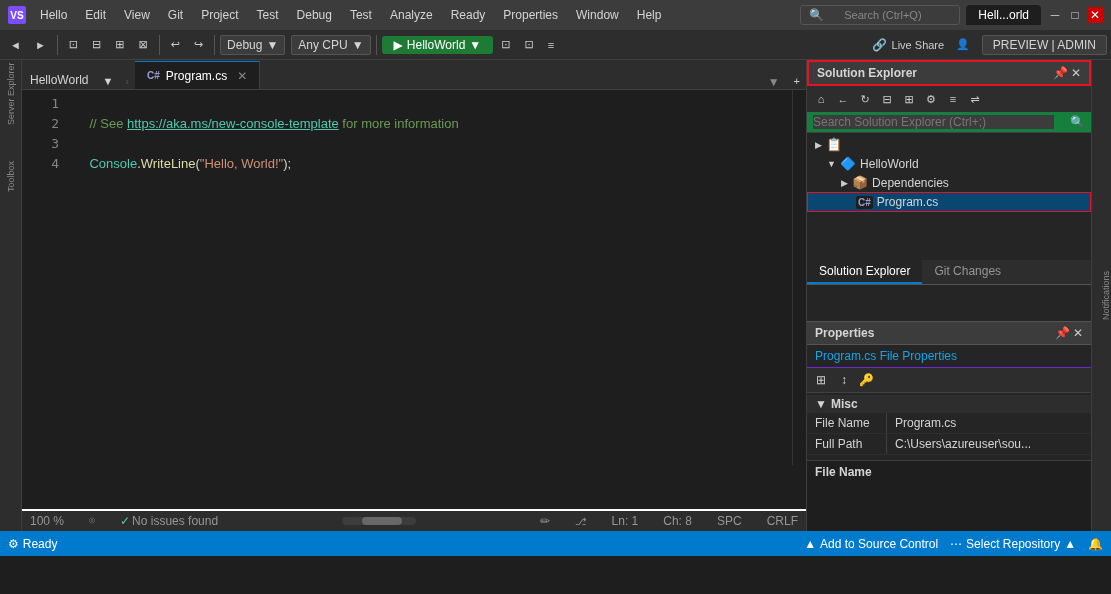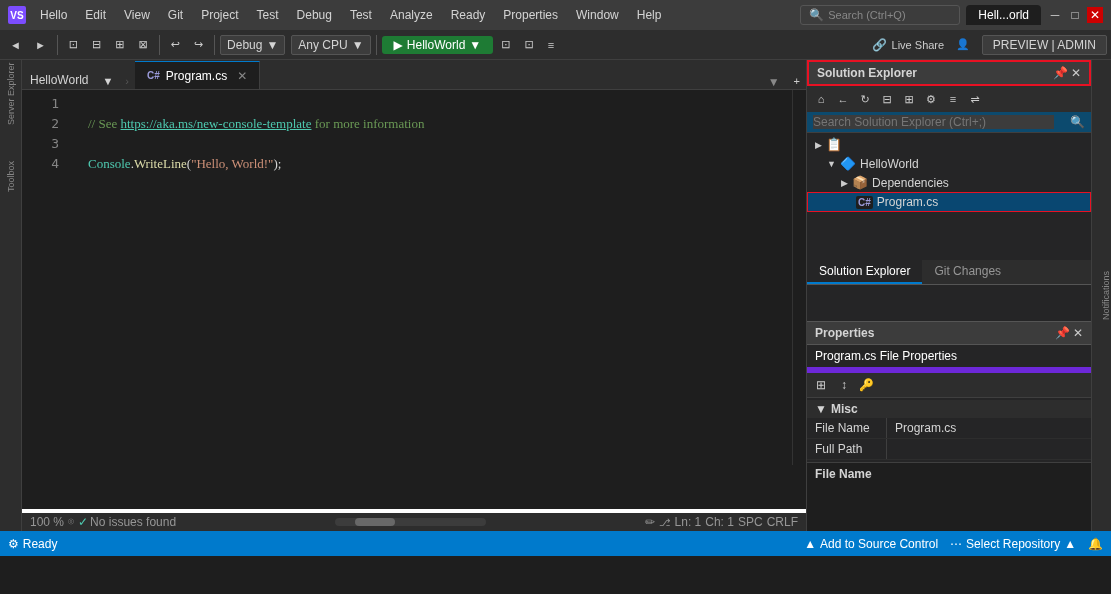--- a/index.html
+++ b/index.html
@@ -177,21 +177,21 @@
       font-family: 'Consolas', monospace;
       font-size: 13px;
       padding: 4px 8px 4px 4px;
       text-align: right;
       line-height: 20px;
       border-right: none;
       user-select: none;
     }
     #code-content {
       flex: 1;
-      font-family: Liberation Serif, serif;
+      font-family: Liberation Sans, sans-serif;
       font-size: 13px;
       line-height: 20px;
       padding: 4px 8px;
       color: #d4d4d4;
       white-space: pre;
     }
     .code-comment { color: #6a9955; }
     .code-link { color: #4ec9b0; text-decoration: underline; }
     .code-class { color: #4ec9b0; }
     .code-method { color: #dcdcaa; }
@@ -225,21 +225,21 @@
       flex-wrap: wrap;
     }
     .se-tb-btn {
       width: 20px; height: 20px;
       display: flex; align-items: center; justify-content: center;
       cursor: pointer; color: #ccc; font-size: 11px;
       border-radius: 2px;
     }
     #se-search {
       padding: 3px 6px;
-      background: #0c4a6e;
+      background: #15803d;
       border-bottom: 1px solid #3f3f3f;
       display: flex; align-items: flex-start; gap: 16px;
     }
     #se-search input {
       background: #3c3c3c;
       border: none;
       color: #d4d4d4;
       font-size: 12px;
       flex: 1;
       outline: none;
@@ -267,22 +267,22 @@
     .tree-icon { font-size: 13px; }
     #prop-header {
       padding: 4px 8px;
       display: flex; align-items: center; justify-content: space-between;
       background: #3c3c3c;
       border-bottom: 1px solid #555;
     }
     #prop-title { font-size: 12px; color: #d4d4d4; font-weight: 600; }
     #prop-subheader {
       padding: 4px 8px;
-      font-size: 12px; color: #ffffff;
-      border-bottom: 6px solid #6d28d9;
+      font-size: 12px; color: #0ea5e9;
+      border-bottom: 1px solid #6d28d9;
     }
     #prop-toolbar {
       padding: 2px 4px;
       display: flex; gap: 3px;
       background: #2d2d2d;
       border-bottom: 1px solid #3f3f3f;
     }
     .prop-tb-btn {
       width: 20px; height: 20px;
       display: flex; align-items: center; justify-content: center;
@@ -338,24 +338,24 @@
       display: flex; gap: 12px;
     }
 
     
     #editor-bottom {
       height: 22px;
       background: #2d2d2d;
       display: flex;
       align-items: center;
       padding: 0 8px;
-      gap: 4px;
+      gap: 25px;
       font-size: 12px;
       color: #969696;
-      border-top: 4px solid #ffffff;
+      border-top: 2px solid #ffffff;
       margin-top: 44px;
     }
     .scroll-bar-h {
       flex: 1;
       height: 8px;
       background: #3c3c3c;
       border-radius: 4px;
       position: relative;
     }
     .scroll-thumb {
@@ -459,21 +459,21 @@
     <span class="menu-item">Debug</span>
     <span class="menu-item">Test</span>
     <span class="menu-item">Analyze</span>
     <span class="menu-item">Ready</span>
     <span class="menu-item">Properties</span>
     <span class="menu-item">Window</span>
     <span class="menu-item">Help</span>
   </div>
   <div class="search-box">
     <span>🔍</span>
-    <span style="color:#888;font-size:11px;">Search (Ctrl+Q)</span>
+    <span style="color:#888;font-size:11px;margin-left:16px;">Search (Ctrl+Q)</span>
   </div>
   <div class="window-title">Hell...orld</div>
   <div class="window-controls">
     <div class="win-btn">─</div>
     <div class="win-btn">□</div>
     <div class="win-btn" style="background:#c00;color:white;">✕</div>
   </div>
 </div>
 
 <div id="toolbar">
@@ -558,21 +558,21 @@
         <span>No issues found</span>
       </div>
       <div style="flex:1;"></div>
       <div class="scroll-bar-h">
         <div class="scroll-thumb"></div>
       </div>
       <div style="flex:1;"></div>
       <span>✏</span>
       <span style="font-size:10px;">⎇</span>
       <span>Ln: 1</span>
-      <span>Ch: 1</span>
+      <span>Ch: 8</span>
       <span>SPC</span>
       <span>CRLF</span>
     </div>
   </div>
 
   <div id="se-column">
 
     <div id="se-upper">
 
       <div id="se-header">
@@ -647,20 +647,21 @@
         <div class="prop-section prop-section-header">
           <span>▼</span>
           <span>Misc</span>
         </div>
         <div class="prop-row">
           <div class="prop-key">File Name</div>
           <div class="prop-value">Program.cs</div>
         </div>
         <div class="prop-row">
           <div class="prop-key">Full Path</div>
+          <div class="prop-value">C:\Users\azureuser\sou...</div>
         </div>
       </div>
 
       <div style="border-top:1px solid #3f3f3f; padding:4px 8px; background:#1e1e1e; flex:1;">
         <div style="font-weight:bold; font-size:12px; margin-bottom:2px;">File Name</div>
       </div>
     </div>
   </div>
 
   <div id="notif-bar">

